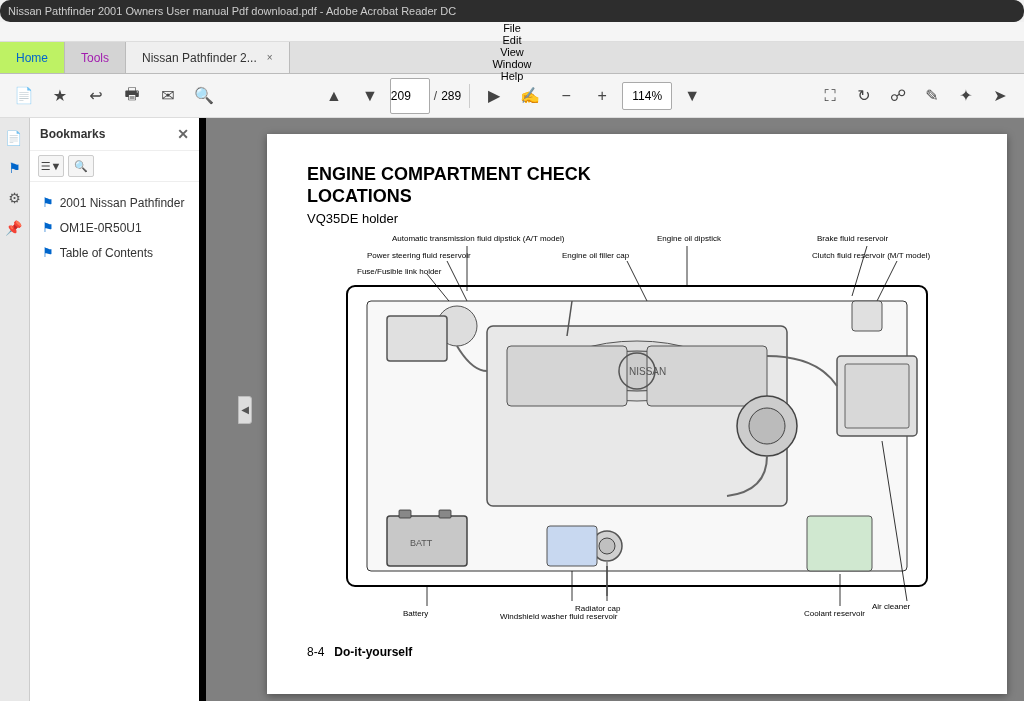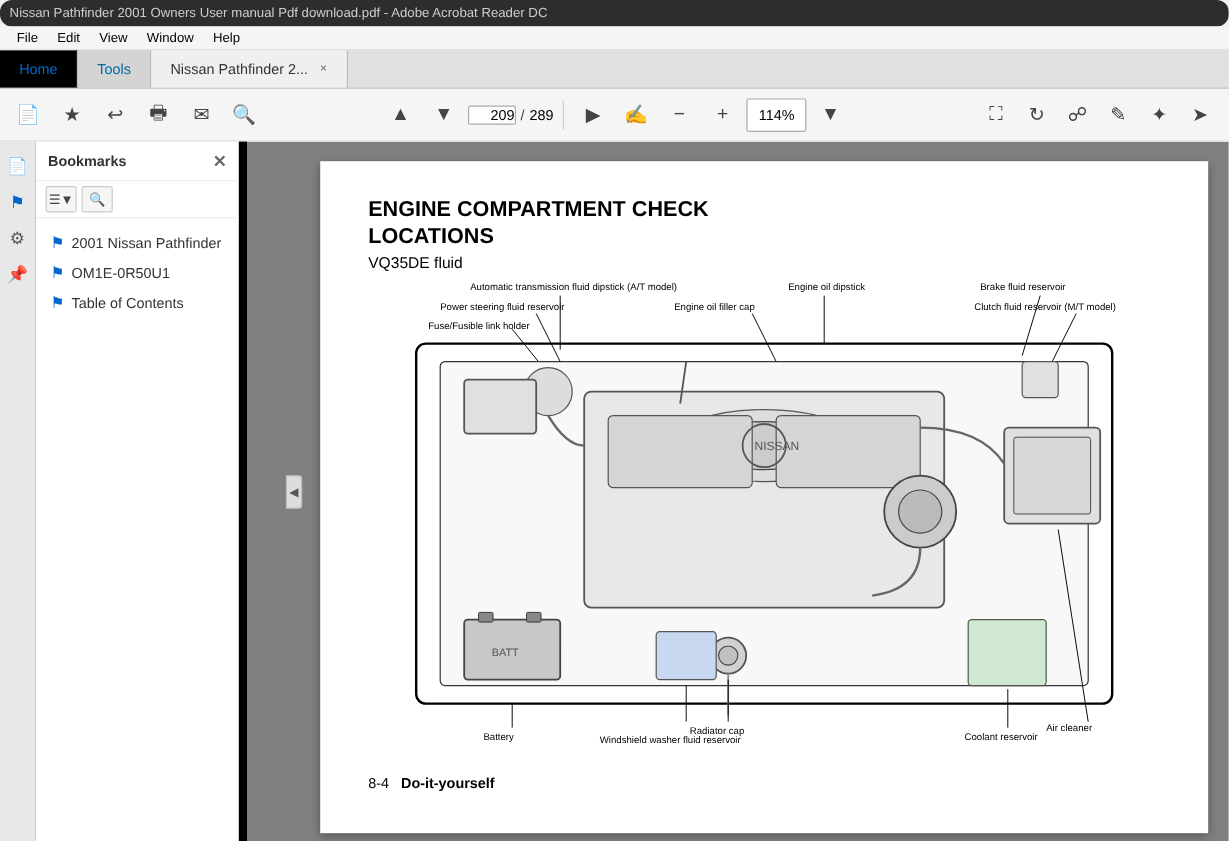--- a/index.html
+++ b/index.html
@@ -19,43 +19,44 @@
 
     
     #menubar {
       background: #f5f5f5;
       height: 20px;
       display: flex;
       align-items: center;
       padding: 0 6px;
       border-bottom: 1px solid #ddd;
       font-size: 11px;
+      flex-direction: column;
     }
     #menubar span { padding: 0 8px; cursor: pointer; }
 
     
     #tabbar {
       background: #e0e0e0;
       height: 32px;
       display: flex;
       align-items: stretch;
       border-bottom: 1px solid #bbb;
     }
     .tab {
       padding: 0 16px;
       display: flex;
       align-items: center;
       font-size: 12px;
       cursor: pointer;
       border-right: 1px solid #bbb;
       background: #d4d4d4;
-      color: #0369a1;
+      color: #a21caf;
     }
     .tab.active {
-      background: #000000;
+      background: #bef264;
       color: #0066cc;
       font-weight: 500;
     }
     .tab.doc-tab {
       background: #efefef;
       color: #333;
       gap: 6px;
     }
     .tab.doc-tab .close-x {
       font-size: 10px;
@@ -89,22 +90,22 @@
     }
     .tb-sep { width: 1px; height: 24px; background: #ccc; margin: 0 4px; }
     .nav-controls {
       display: flex;
       align-items: center;
       gap: 4px;
       margin: 0 auto;
     }
     .page-input {
       width: 40px;
-      height: 16px;
-      text-align: right;
+      height: 36px;
+      text-align: left;
       border: 1px solid #aaa;
       font-size: 12px;
       border-radius: 2px;
     }
     .zoom-input {
       width: 50px;
       height: 28px;
       text-align: center;
       border: 1px solid #aaa;
       font-size: 12px;
@@ -371,21 +372,21 @@
     </div>
   </div>
 
   <div id="collapse-btn">◀</div>
 
   <div id="pdf-area">
     <div id="top-gray"></div>
     <div id="pdf-page">
       <div class="page-heading">ENGINE COMPARTMENT CHECK</div>
       <div class="page-heading">LOCATIONS</div>
-      <div class="page-subheading">VQ35DE fluid</div>
+      <div class="page-subheading">VQ35DE holder</div>
 
       <div class="diagram-container">
         <svg class="engine-svg" viewBox="0 0 660 400" xmlns="http://www.w3.org/2000/svg">
 
           <rect x="0" y="0" width="660" height="400" fill="white"></rect>
 
           <line x1="160" y1="20" x2="160" y2="65" stroke="#000" stroke-width="0.8"></line>
           <text x="85" y="15" font-size="8" fill="#000">Automatic transmission fluid dipstick (A/T model)</text>
 
           <line x1="380" y1="20" x2="380" y2="60" stroke="#000" stroke-width="0.8"></line>

